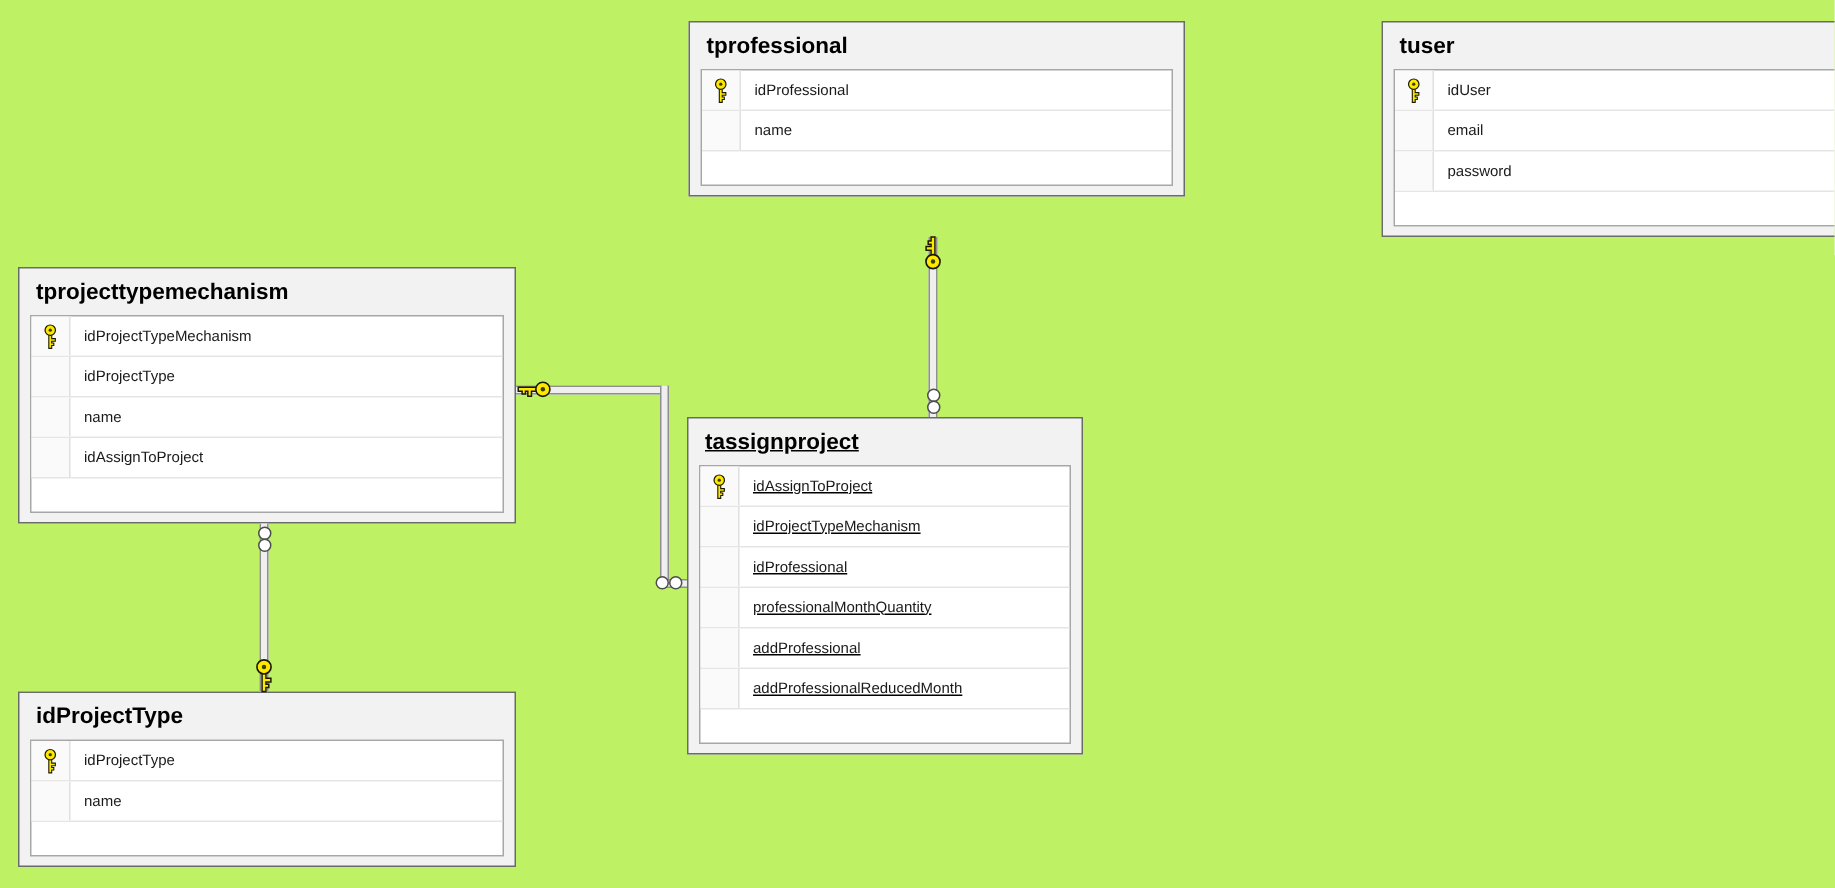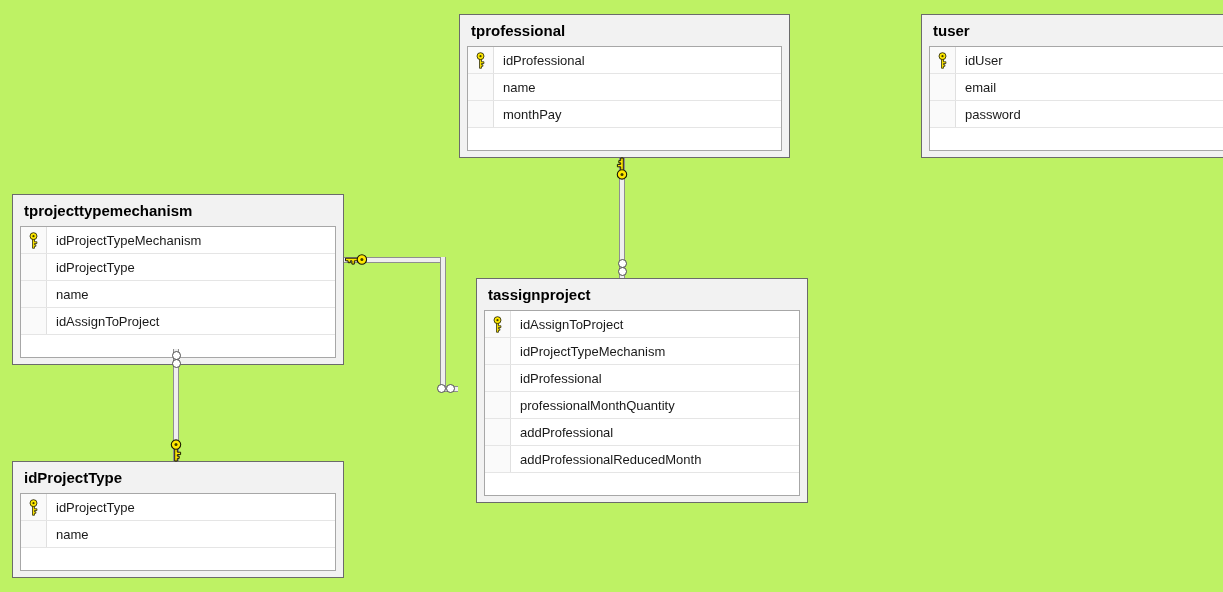--- a/index.html
+++ b/index.html
@@ -21,28 +21,28 @@
     margin:0 7px 6px 7px; background:#ffffff;
     border:1px solid #a7a7a7;
   }
   .trow { display:flex; height:26px; border-bottom:1px solid #e5e5e5; align-items:stretch; }
   .trow .keycell {
     width:25px; flex:0 0 25px; border-right:1px solid #e0e0e0; background:#fafafa;
     display:flex; align-items:center; justify-content:center;
   }
   .trow .colname {
     display:flex; align-items:center; padding-left:9px;
-    font-size:13px; color:#1a1a1a; white-space:nowrap;
+    font-size:10px; color:#1a1a1a; white-space:nowrap;
   }
   .gfooter { height:22px; }
 
   #t-tprofessional          { left:459px; top:14px;  width:331px; }
   #t-tuser                  { left:877px; top:14px;  width:334px;margin-left:44px; }
-  #t-tprojecttypemechanism  { left:12px;  top:178px; width:332px;margin-top:16px; }
-  #t-tassignproject         { left:476px; top:278px; width:332px; }
+  #t-tprojecttypemechanism  { left:12px;  top:178px; width:332px; }
+  #t-tassignproject         { left:458px; top:278px; width:264px;text-decoration:underline; }
   #t-tprojecttype           { left:12px;  top:461px; width:332px; }
 
   
   .seg { position:absolute; background:#efefef; box-sizing:border-box; z-index:2; }
   .seg.v { width:6px;  border-left:1px solid #8f8f8f; border-right:1px solid #8f8f8f; }
   .seg.h { height:6px; border-top:1px solid #8f8f8f; border-bottom:1px solid #8f8f8f; }
 
   .key-end { position:absolute; width:12px; height:23px; z-index:3; }
   .key-end.rot90  { transform:rotate(90deg); }
   .key-end.rot180 { transform:rotate(180deg); }
@@ -92,24 +92,20 @@
                 <circle cx="6" cy="5.6" r="4.7" fill="#ffe800" stroke="#1a1a00" stroke-width="1.1"></circle>
                 <circle cx="6" cy="5.6" r="1.5" fill="#3f3f00"></circle>
               </svg>
             </span>
           </span>
           <span class="colname">idProfessional</span>
         </div>
         <div class="trow">
           <span class="keycell"></span>
           <span class="colname">name</span>
-        </div>
-        <div class="trow">
-          <span class="keycell"></span>
-          <span class="colname">monthPay</span>
         </div>
         <div class="gfooter"></div>
       </div>
   </div>
 
   <div class="db-table" id="t-tuser">
     <div class="hdr">
       <span>tuser</span>
     </div>
     <div class="grid">

